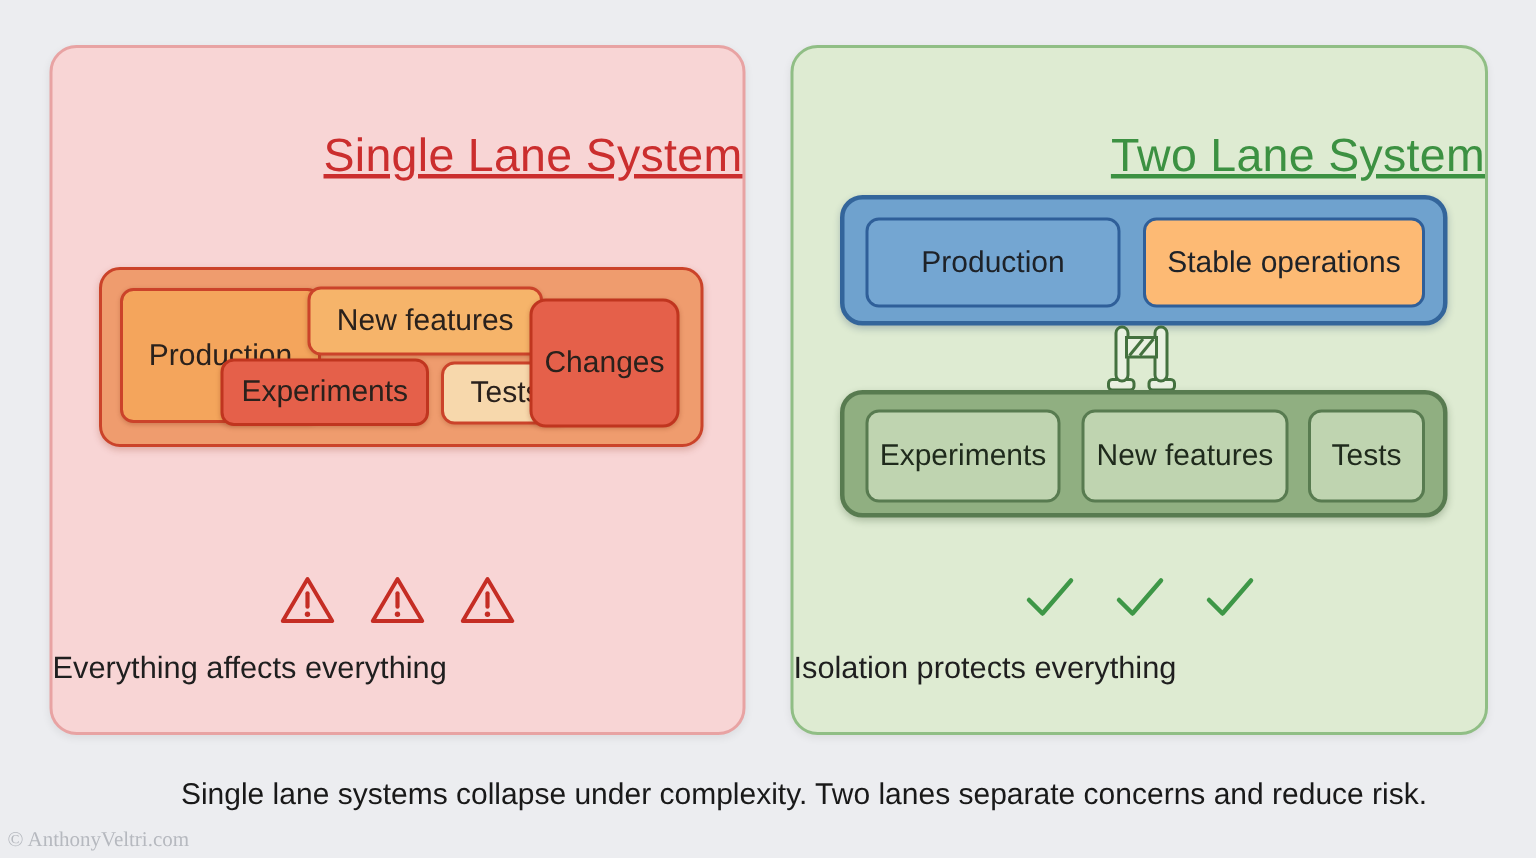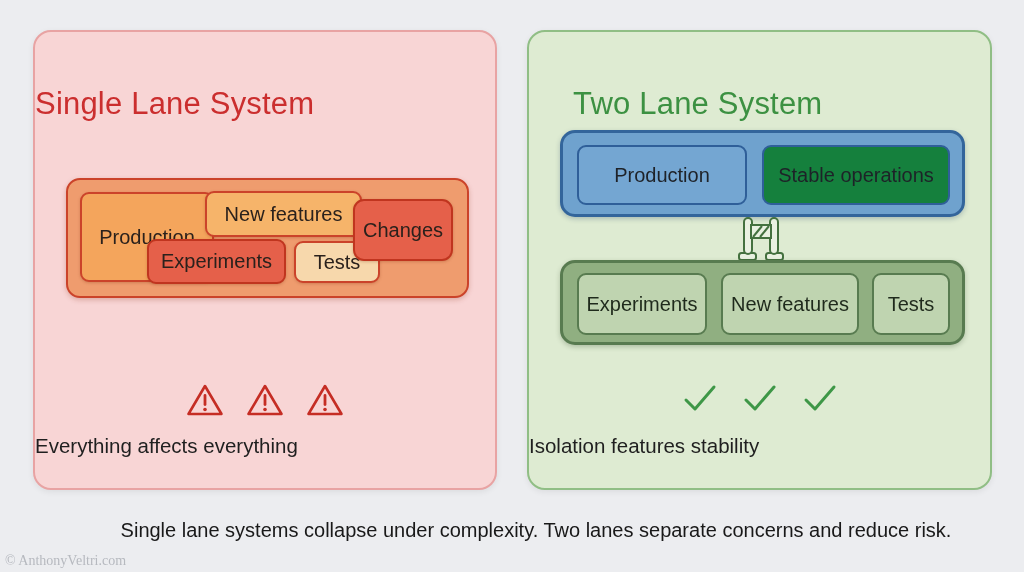--- a/index.html
+++ b/index.html
@@ -20,24 +20,25 @@
     height: 460px;
     border-radius: 18px;
     box-shadow: 0 2px 6px rgba(0,0,0,0.07);
   }
   .panel-left  { left: 33px;  width: 464px; background: #F8D5D5; border: 2px solid #E8A3A3; }
   .panel-right { left: 527px; width: 465px; background: #DEEBD2; border: 2px solid #90BE85; }
 
   .panel-title {
     position: absolute;
     top: 54px; left: 0; right: 0;
-    text-align: left;
+    text-align: right;
     font-size: 31px;
     font-weight: 500;
     letter-spacing: 0.2px;
+    text-decoration: underline;
   }
   .panel-left  .panel-title { color: #CB2E2E; }
   .panel-right .panel-title { color: #3C9142; padding-left: 44px; }
 
   
   .sl-container {
     position: absolute;
     left: 31px; top: 146px;
     width: 403px; height: 120px;
     background: #EF9C6E;
@@ -50,21 +51,21 @@
     display: flex; align-items: center; justify-content: center;
     border-radius: 9px;
     font-size: 20px;
     color: #2A211C;
     box-shadow: 0 1px 3px rgba(120,40,10,0.25);
   }
   .sl-production  { left: 45px;  top: 160px; width: 134px; height: 90px; background: #F4A55C; border: 2.5px solid #CB432A; z-index: 1; }
   .sl-new         { left: 170px; top: 159px; width: 157px; height: 46px; background: #F6B46A; border: 2.5px solid #CB432A; z-index: 2; }
   .sl-tests       { left: 259px; top: 209px; width: 86px;  height: 42px; background: #F7D8AC; border: 2.5px solid #CB432A; z-index: 2; }
   .sl-experiments { left: 112px; top: 207px; width: 139px; height: 45px; background: #E5604A; border: 2.5px solid #C0351F; z-index: 3; }
-  .sl-changes     { left: 318px; top: 167px; width: 100px; height: 62px; background: #E5604A; border: 2.5px solid #C0351F; z-index: 4; border-radius: 11px; }
+  .sl-changes     { left: 318px; top: 167px; width: 100px; height: 86px; background: #E5604A; border: 2.5px solid #C0351F; z-index: 4; border-radius: 11px; }
 
   
   .lane {
     position: absolute;
     left: 31px; width: 405px;
     border-radius: 15px;
   }
   .lane-stable {
     top: 98px; height: 87px;
     background: #6FA2CE;
@@ -78,21 +79,21 @@
     box-shadow: 0 2px 5px rgba(30,60,25,0.25);
   }
   .lane-box {
     position: absolute;
     display: flex; align-items: center; justify-content: center;
     border-radius: 9px;
     font-size: 20px;
     color: #1E2228;
   }
   .tl-production { left: 14px;  top: 12px; width: 170px; height: 60px; background: #74A6D2; border: 2.5px solid #2F5F99; }
-  .tl-stable     { left: 199px; top: 12px; width: 188px; height: 60px; background: #15803d; border: 2.5px solid #2F5F99; }
+  .tl-stable     { left: 199px; top: 12px; width: 188px; height: 60px; background: #fdba74; border: 2.5px solid #2F5F99; }
   .tl-exp  { left: 14px;  top: 10px; width: 130px; height: 62px; background: #BFD4B0; border: 2.5px solid #587B50; color: #1F2A1C; }
   .tl-new  { left: 158px; top: 10px; width: 138px; height: 62px; background: #BFD4B0; border: 2.5px solid #587B50; color: #1F2A1C; }
   .tl-tests{ left: 309px; top: 10px; width: 78px;  height: 62px; background: #BFD4B0; border: 2.5px solid #587B50; color: #1F2A1C; }
 
   .barrier {
     position: absolute;
     left: 206px; top: 184px;
     width: 52px; height: 46px;
   }
 
@@ -214,19 +215,19 @@
         <path d="M5 17 L14 26 L33 4" fill="none" stroke="#3E9747" stroke-width="3" stroke-linecap="round" stroke-linejoin="round"></path>
       </svg>
       <svg width="38" height="32" viewBox="0 0 38 32">
         <path d="M5 17 L14 26 L33 4" fill="none" stroke="#3E9747" stroke-width="3" stroke-linecap="round" stroke-linejoin="round"></path>
       </svg>
       <svg width="38" height="32" viewBox="0 0 38 32">
         <path d="M5 17 L14 26 L33 4" fill="none" stroke="#3E9747" stroke-width="3" stroke-linecap="round" stroke-linejoin="round"></path>
       </svg>
     </div>
 
-    <div class="message">Isolation features stability</div>
+    <div class="message">Isolation protects everything</div>
   </section>
 
   <div class="caption">Single lane systems collapse under complexity. Two lanes separate concerns and reduce risk.</div>
   <div class="watermark">© AnthonyVeltri.com</div>
 
 </div>
 
 </body></html>

